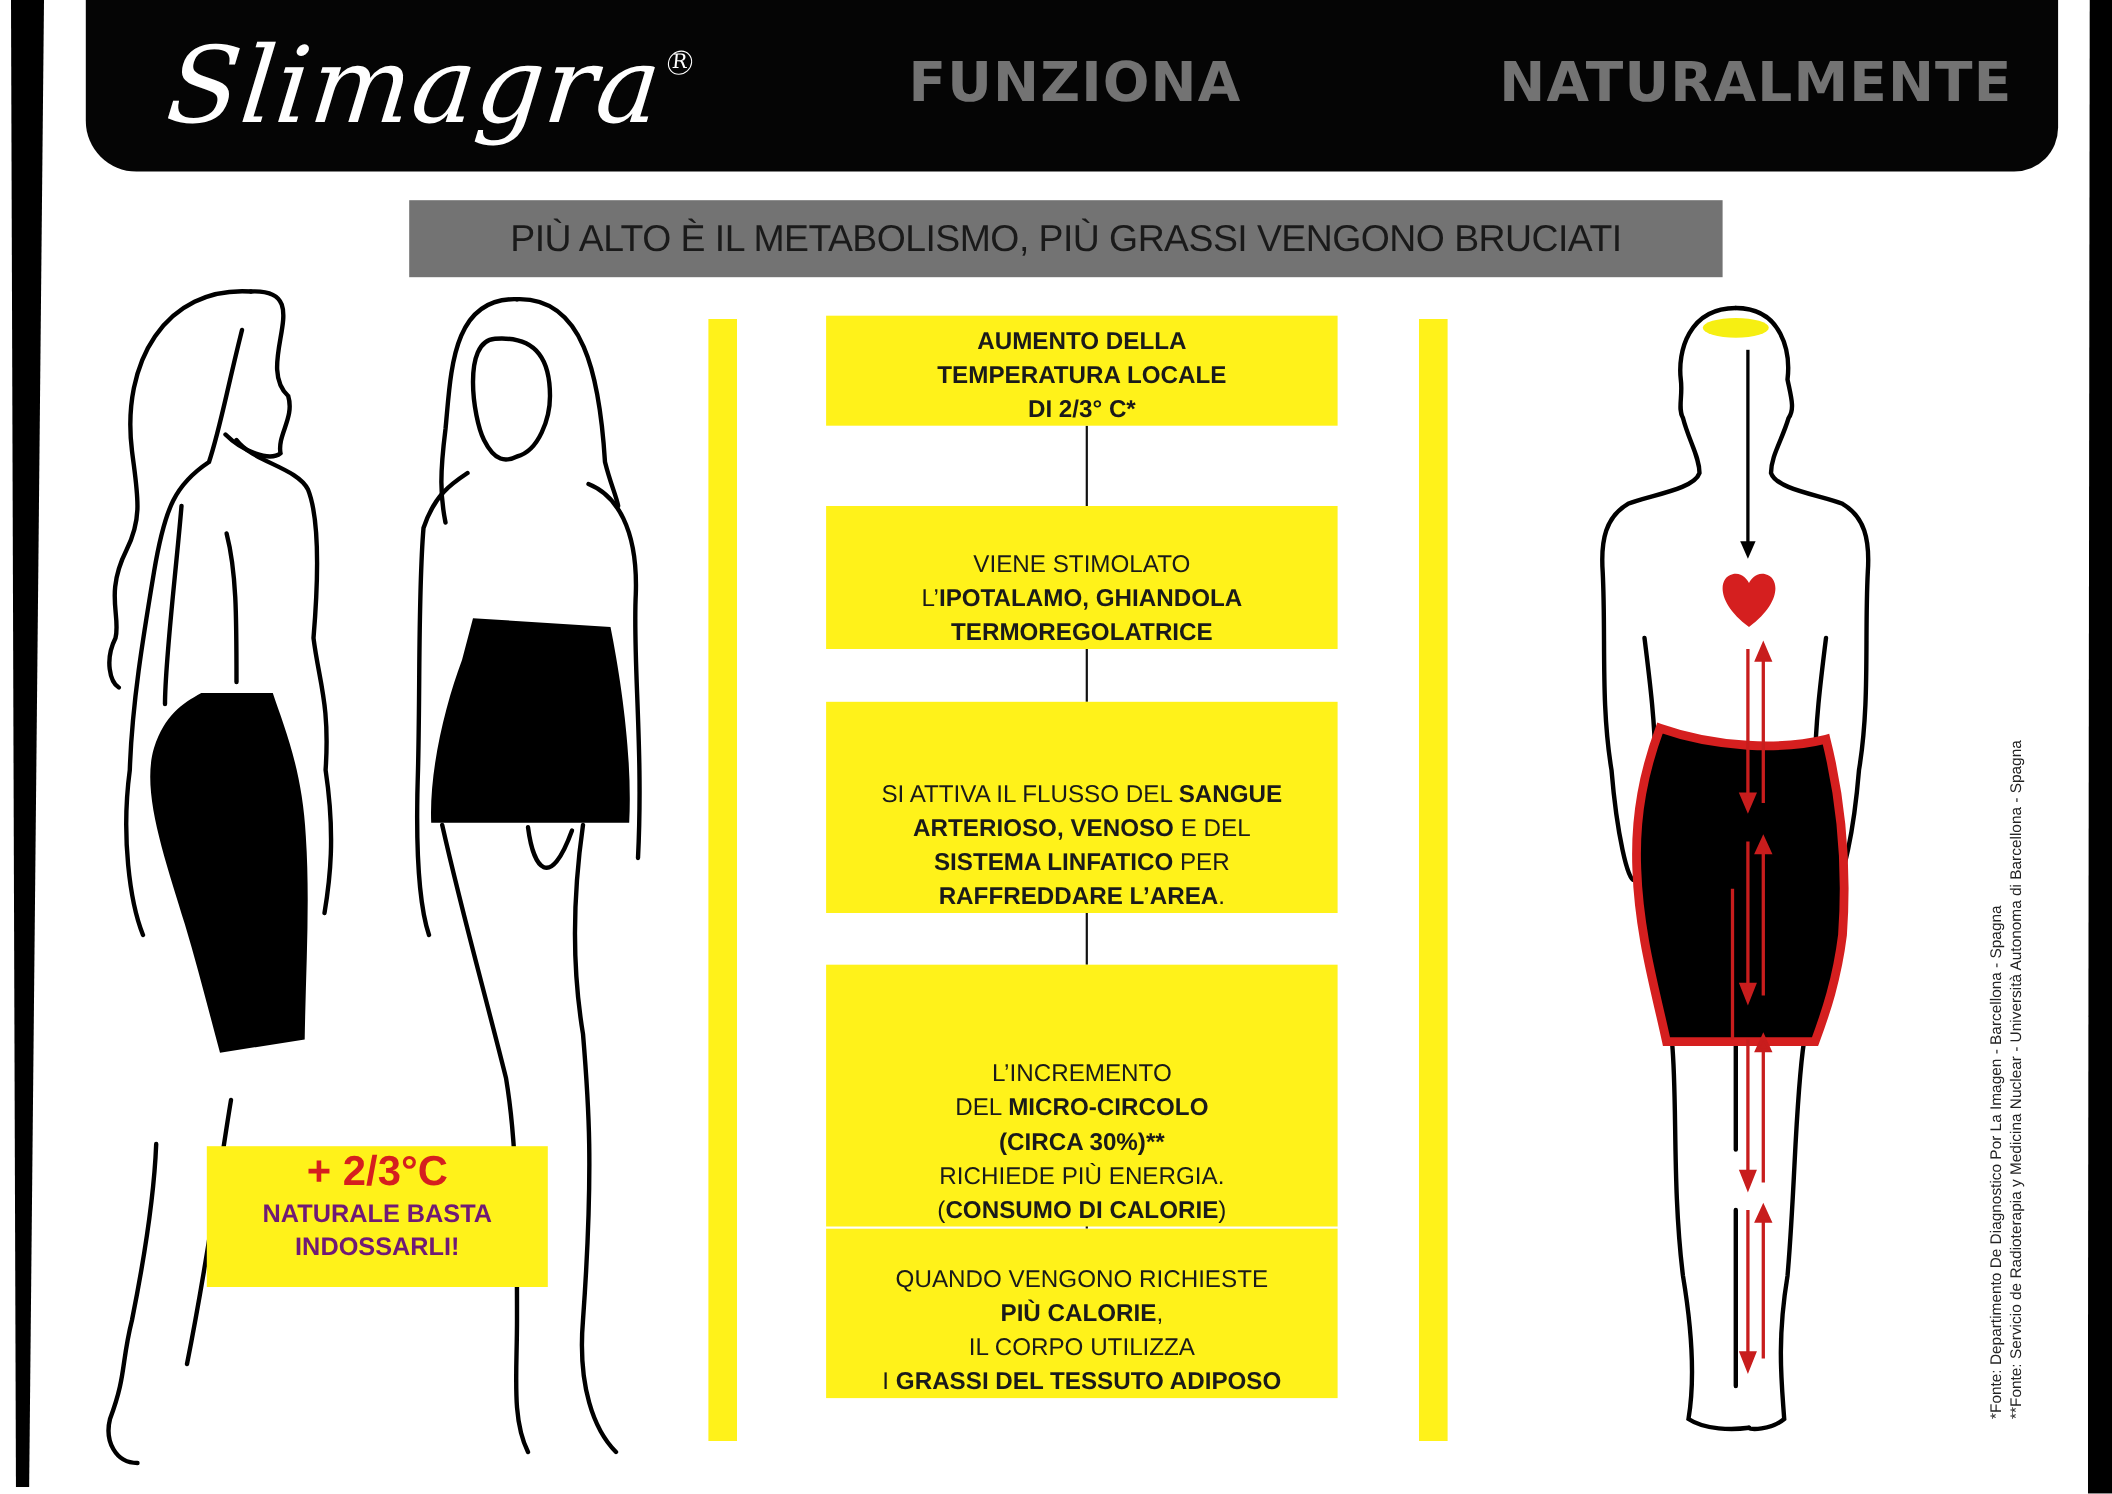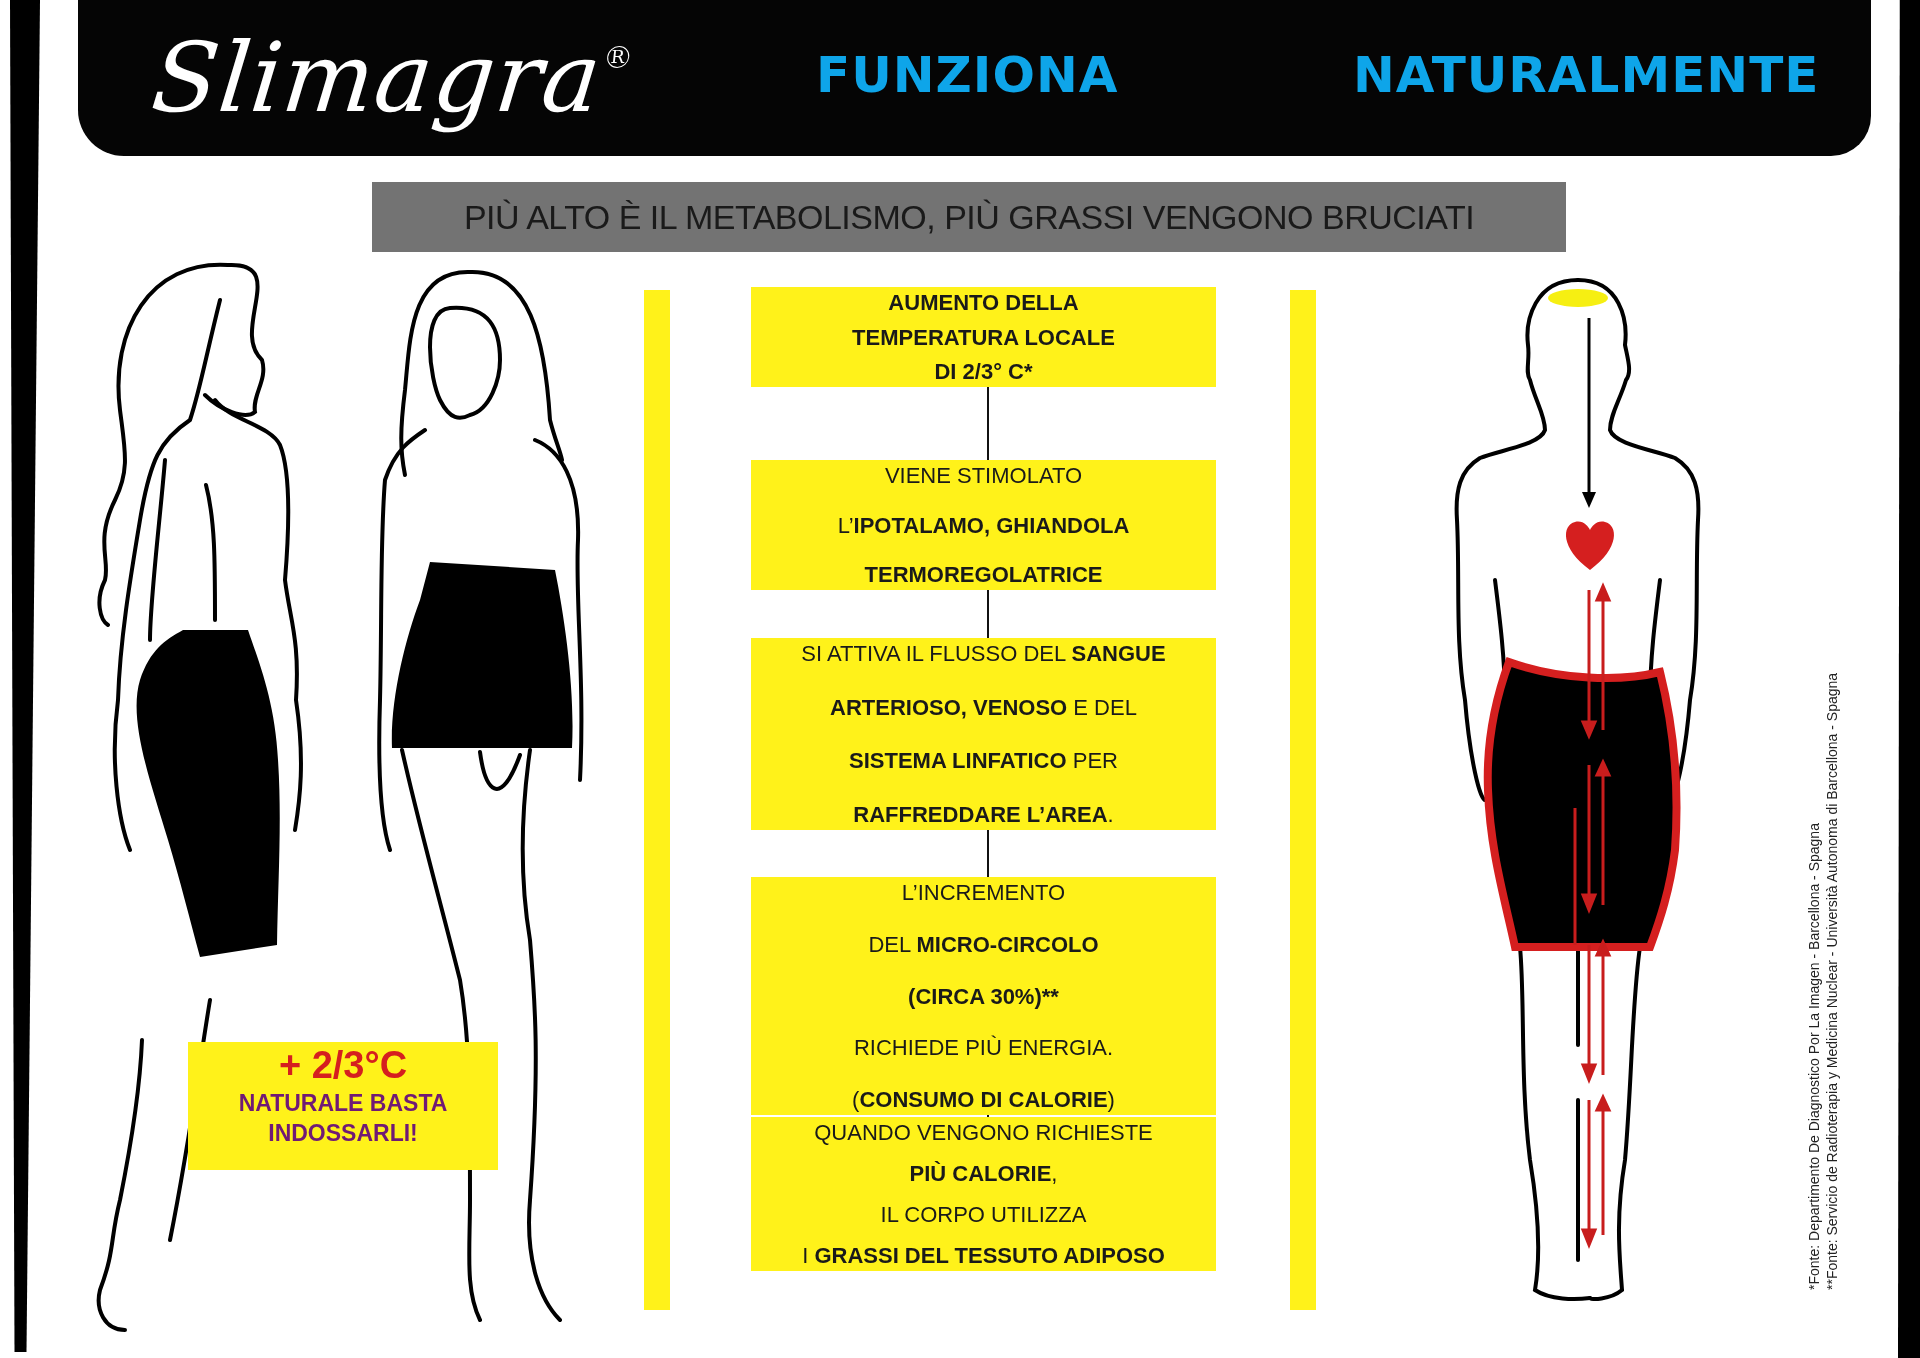--- a/index.html
+++ b/index.html
@@ -2,29 +2,29 @@
 <html><head>
 <meta charset="utf-8">
 <style>
   html,body{margin:0;padding:0;}
   body{width:1920px;height:1358px;background:#ffffff;position:relative;overflow:hidden;font-family:"DejaVu Sans","Liberation Sans",sans-serif;color:#111;}
   .edge-left{position:absolute;left:10px;top:0;width:30px;height:1352px;background:#000;clip-path:polygon(0 0,100% 0,55% 100%,15% 100%);}
   .edge-right{position:absolute;left:1898px;top:0;width:22px;height:1358px;background:#000;clip-path:polygon(8% 0,100% 0,100% 100%,0 100%);}
   .header{position:absolute;left:78px;top:0;width:1793px;height:156px;background:#050505;border-radius:0 0 40px 46px;}
   .logo{position:absolute;left:75px;top:8px;font-family:"DejaVu Serif","Liberation Serif",serif;font-style:italic;color:#fff;font-size:96px;letter-spacing:1px;line-height:140px;transform:skewX(-6deg);}
   .logo sup{font-size:18px;font-style:normal;vertical-align:top;position:relative;top:38px;margin-left:4px;border:1.5px solid #fff;border-radius:50%;width:20px;height:20px;display:inline-block;text-align:center;line-height:20px;}
-  .h-word{position:absolute;top:46px;color:#0ea5e9;font-weight:bold;font-size:50px;letter-spacing:1px;font-family:"DejaVu Sans","Liberation Sans",sans-serif;}
+  .h-word{position:absolute;top:46px;color:#737373;font-weight:bold;font-size:50px;letter-spacing:1px;font-family:"DejaVu Sans","Liberation Sans",sans-serif;margin-left:10px;}
   .h-word.w1{left:738px;}
   .h-word.w2{left:1275px;}
   .banner{position:absolute;left:372px;top:182px;width:1194px;height:70px;background:#737373;display:flex;align-items:center;justify-content:center;font-size:34px;color:#1a1a1a;letter-spacing:-0.5px;font-family:"Liberation Sans","DejaVu Sans",sans-serif;}
   .vbar{position:absolute;top:290px;width:26px;height:1020px;background:#fff21a;}
   .vbar.left{left:644px;}
   .vbar.right{left:1290px;}
   .conn{position:absolute;left:987px;width:2px;background:#111;}
-  .step{position:absolute;left:751px;width:465px;background:#fff21a;display:flex;flex-direction:column;align-items:center;justify-content:space-between;text-align:center;font-family:"Liberation Sans","DejaVu Sans",sans-serif;font-size:22px;line-height:31px;color:#1a1a1a;}
+  .step{position:absolute;left:751px;width:465px;background:#fff21a;display:flex;flex-direction:column;align-items:center;justify-content:flex-end;text-align:center;font-family:"Liberation Sans","DejaVu Sans",sans-serif;font-size:22px;line-height:31px;color:#1a1a1a;}
   .step b{font-weight:bold;}
   .callout{position:absolute;left:188px;top:1042px;width:310px;height:128px;background:#fff21a;text-align:center;font-family:"Liberation Sans","DejaVu Sans",sans-serif;font-weight:bold;}
   .callout .temp{color:#d51f1f;font-size:38px;line-height:46px;}
   .callout .line{font-size:23px;line-height:30px;color:#701a75;}
   .figures{position:absolute;left:0;top:0;width:1920px;height:1358px;pointer-events:none;}
   .footnotes{position:absolute;left:1805px;top:1290px;transform-origin:0 0;transform:rotate(-90deg);font-family:"Liberation Sans","DejaVu Sans",sans-serif;font-size:14px;line-height:18px;color:#222;white-space:nowrap;}
 </style>
 </head>
 <body>
 

